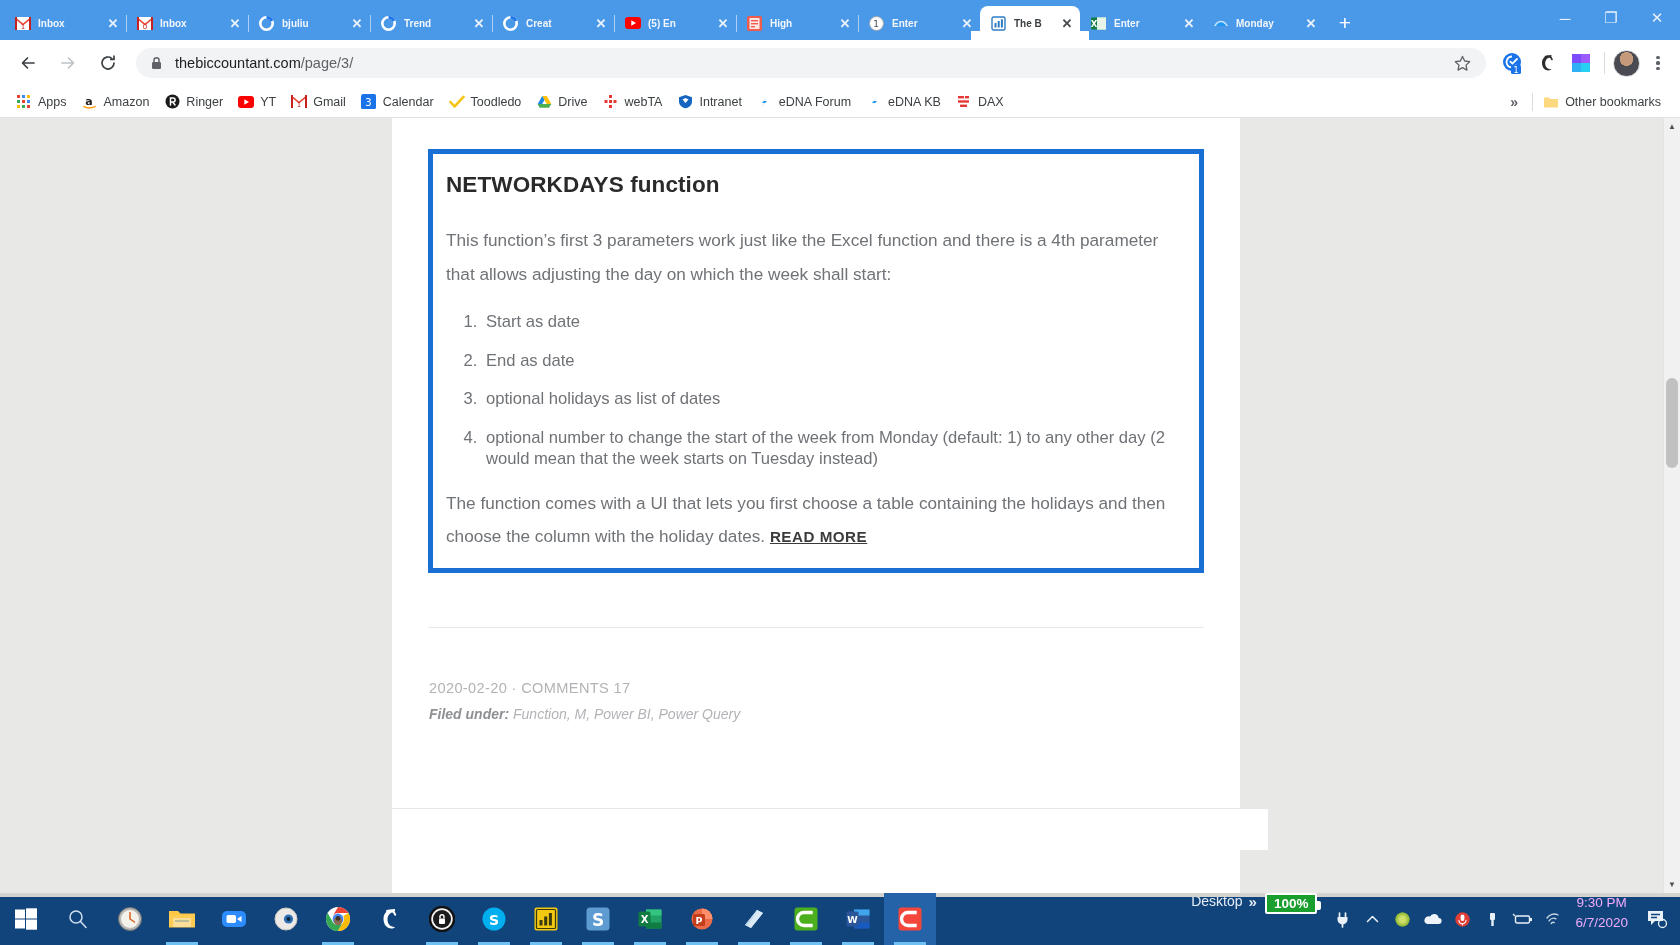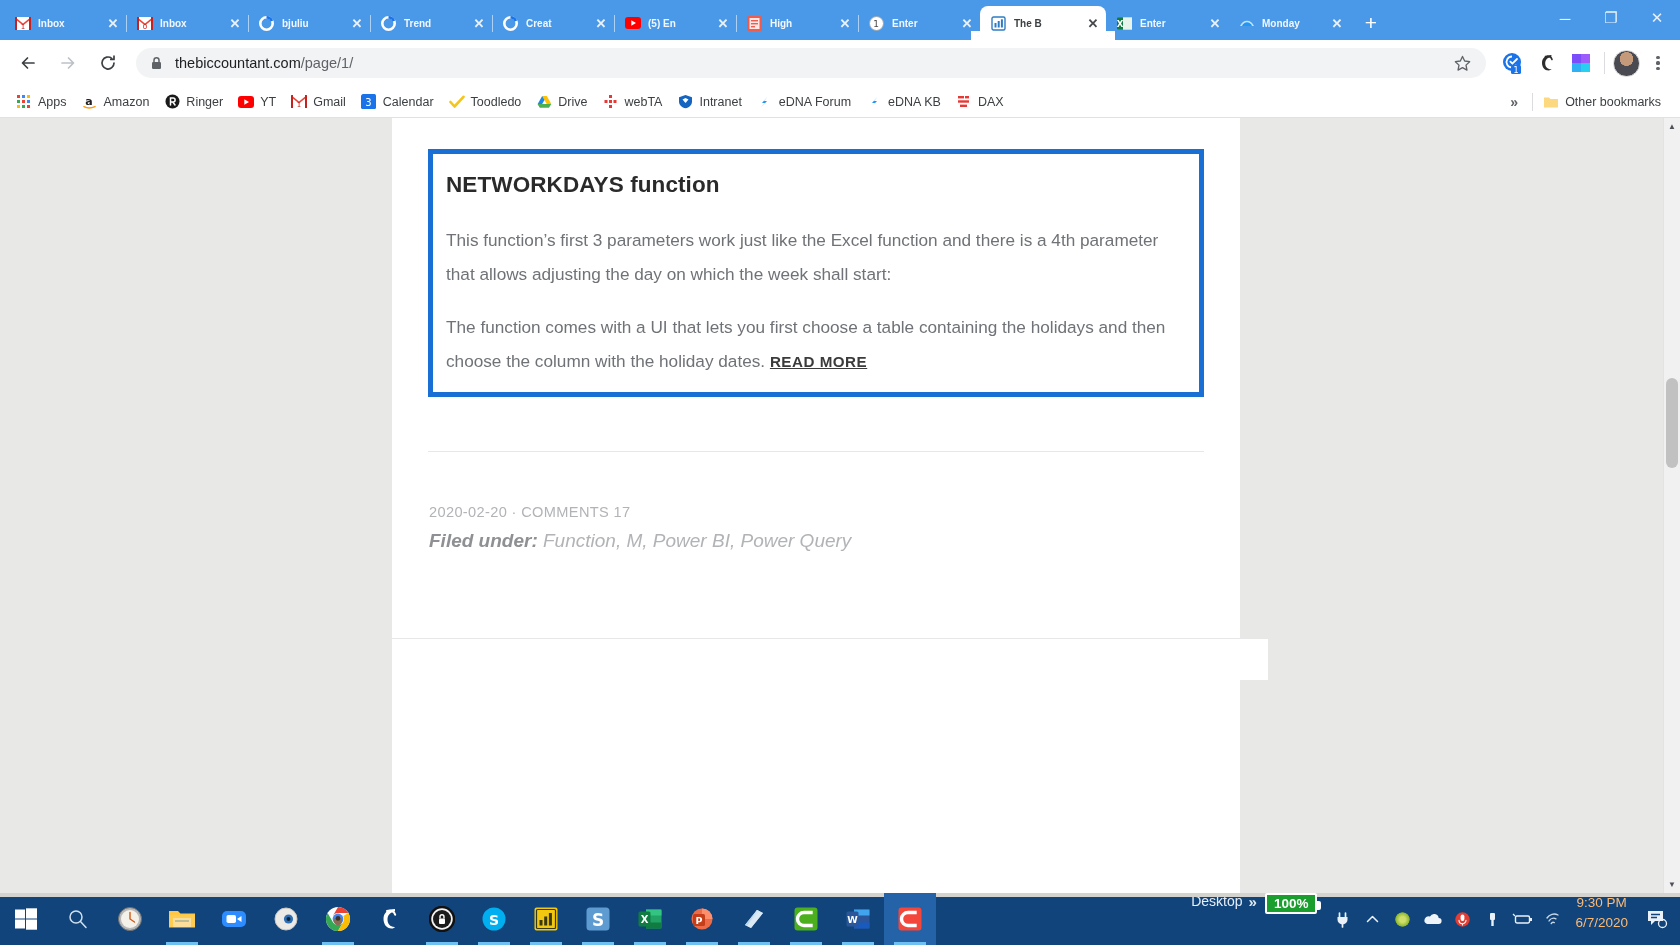--- a/index.html
+++ b/index.html
@@ -20,21 +20,21 @@
     padding-left: 4px; position: relative;
   }
   .tab {
     height: 34px; width: 122px;
     display: flex; align-items: center;
     padding: 0 4px 0 10px;
     position: relative; flex: none;
     border-radius: 8px 8px 0 0;
     color: #f2f7fc;
   }
-  .tab.active { background: #ffffff; color: #3c4043; width: 126px; }
+  .tab.active { background: #ffffff; color: #3c4043; width: 100px; }
   .tab .tabicon {
     width: 17px; height: 17px; flex: none; margin-right: 7px;
     display: flex; align-items: center; justify-content: center;
     font-size: 10px; border-radius: 2px; overflow: hidden;
   }
   .tab .tabtitle {
     font-size: 10px; flex: 1 1 auto;
     white-space: nowrap; overflow: hidden;
     -webkit-mask-image: linear-gradient(to right, #000 72%, transparent 98%);
             mask-image: linear-gradient(to right, #000 72%, transparent 98%);
@@ -157,21 +157,21 @@
     margin-bottom: 17px; padding-left: 4px;
   }
   .promo .lastp { margin-bottom: 0; }
   .readmore { color: #3b3b3b; font-weight: 700; font-size: 15.2px; letter-spacing: .5px; }
 
   .divider { height: 1px; background: #e7e7e7; margin: 54px 0 0 0; }
   .meta { padding: 52px 36px 0 37px; }
   .meta .mline1 {
     font-size: 14.6px; color: #b1b3b6; letter-spacing: .35px; margin-bottom: 10px;
   }
-  .meta .mline2 { font-size: 19px; color: #b1b3b6; font-style: italic; }
+  .meta .mline2 { font-size: 14px; color: #b1b3b6; font-style: italic; }
   .meta .mline2 b { color: #8e9093; font-weight: 700; font-style: italic; }
   .meta .mline2 .tags { font-style: italic; }
   .nextcard {
     height: 42px; background: #fff; margin-top: 86px;
     border-top: 1px solid #e7e7e7; width: 876px;
   }
 
   
   .sbar {
     position: absolute; right: 0; top: 0; width: 17px; height: 775px;
@@ -213,21 +213,21 @@
   }
   .battery::after {
     content: ""; position: absolute; right: -6px; top: 6px;
     width: 4px; height: 9px; background: #fff; border-radius: 0 2px 2px 0;
   }
   .trayicon {
     width: 30px; height: 52px; display: flex; align-items: center;
     justify-content: center; color: #eaf1f8;
   }
   .clock {
-    color: #fdba74; font-size: 13.5px; text-align: center;
+    color: #f0abfc; font-size: 13.5px; text-align: center;
     line-height: 1.45; margin: 0 12px 0 8px;
   }
   .notifbtn { width: 34px; height: 52px; display: flex; align-items: center; justify-content: center; }
   .topstrip { position: absolute; left: 0; top: 0; width: 1680px; height: 4px; background: #d5d3cf; }
 </style>
 </head>
 <body>
 
 <div class="browser">
 
@@ -404,21 +404,21 @@
         </svg>
     </div>
 
     <div class="omnibox">
       <span class="lock">
         <svg width="13" height="14" viewBox="0 0 13 14">
             <rect x="2" y="6" width="9" height="7" rx="1.2" fill="#5f6368"></rect>
             <path d="M4 6 V4.2 A2.5 2.5 0 0 1 9 4.2 V6" fill="none" stroke="#5f6368" stroke-width="1.5"></path>
           </svg>
       </span>
-      <span class="url"><span>thebiccountant.com</span><span class="dim">/page/1/</span></span>
+      <span class="url"><span>thebiccountant.com</span><span class="dim">/page/3/</span></span>
       <span class="star">
         <svg width="19" height="19" viewBox="0 0 20 20">
             <path d="M10 2.6 L12.3 7.4 L17.5 8.1 L13.7 11.7 L14.7 16.9 L10 14.4 L5.3 16.9 L6.3 11.7 L2.5 8.1 L7.7 7.4Z" fill="none" stroke="#5f6368" stroke-width="1.4" stroke-linejoin="round"></path>
           </svg>
       </span>
     </div>
 
     <div class="extbtn">
       <svg width="24" height="24" viewBox="0 0 24 24">
           <circle cx="11" cy="11" r="9" fill="#1a73e8"></circle>
@@ -613,20 +613,26 @@
     </div>
   </div>
 
   <div class="viewport">
     <div class="page">
 
       <div class="article">
         <div class="promo">
           <h2>NETWORKDAYS function</h2>
           <p>This function’s first 3 parameters work just like the Excel function and there is a 4th parameter that allows adjusting the day on which the week shall start:</p>
+          <ol>
+            <li>Start as date</li>
+            <li>End as date</li>
+            <li>optional holidays as list of dates</li>
+            <li>optional number to change the start of the week from Monday (default: 1) to any other day (2 would mean that the week starts on Tuesday instead)</li>
+          </ol>
           <p class="lastp">
             <span>The function comes with a UI that lets you first choose a table containing the holidays and then choose the column with the holiday dates.</span>
             <a class="readmore" href="#">READ MORE</a>
           </p>
         </div>
 
         <div class="divider"></div>
       </div>
 
       <div class="meta">

